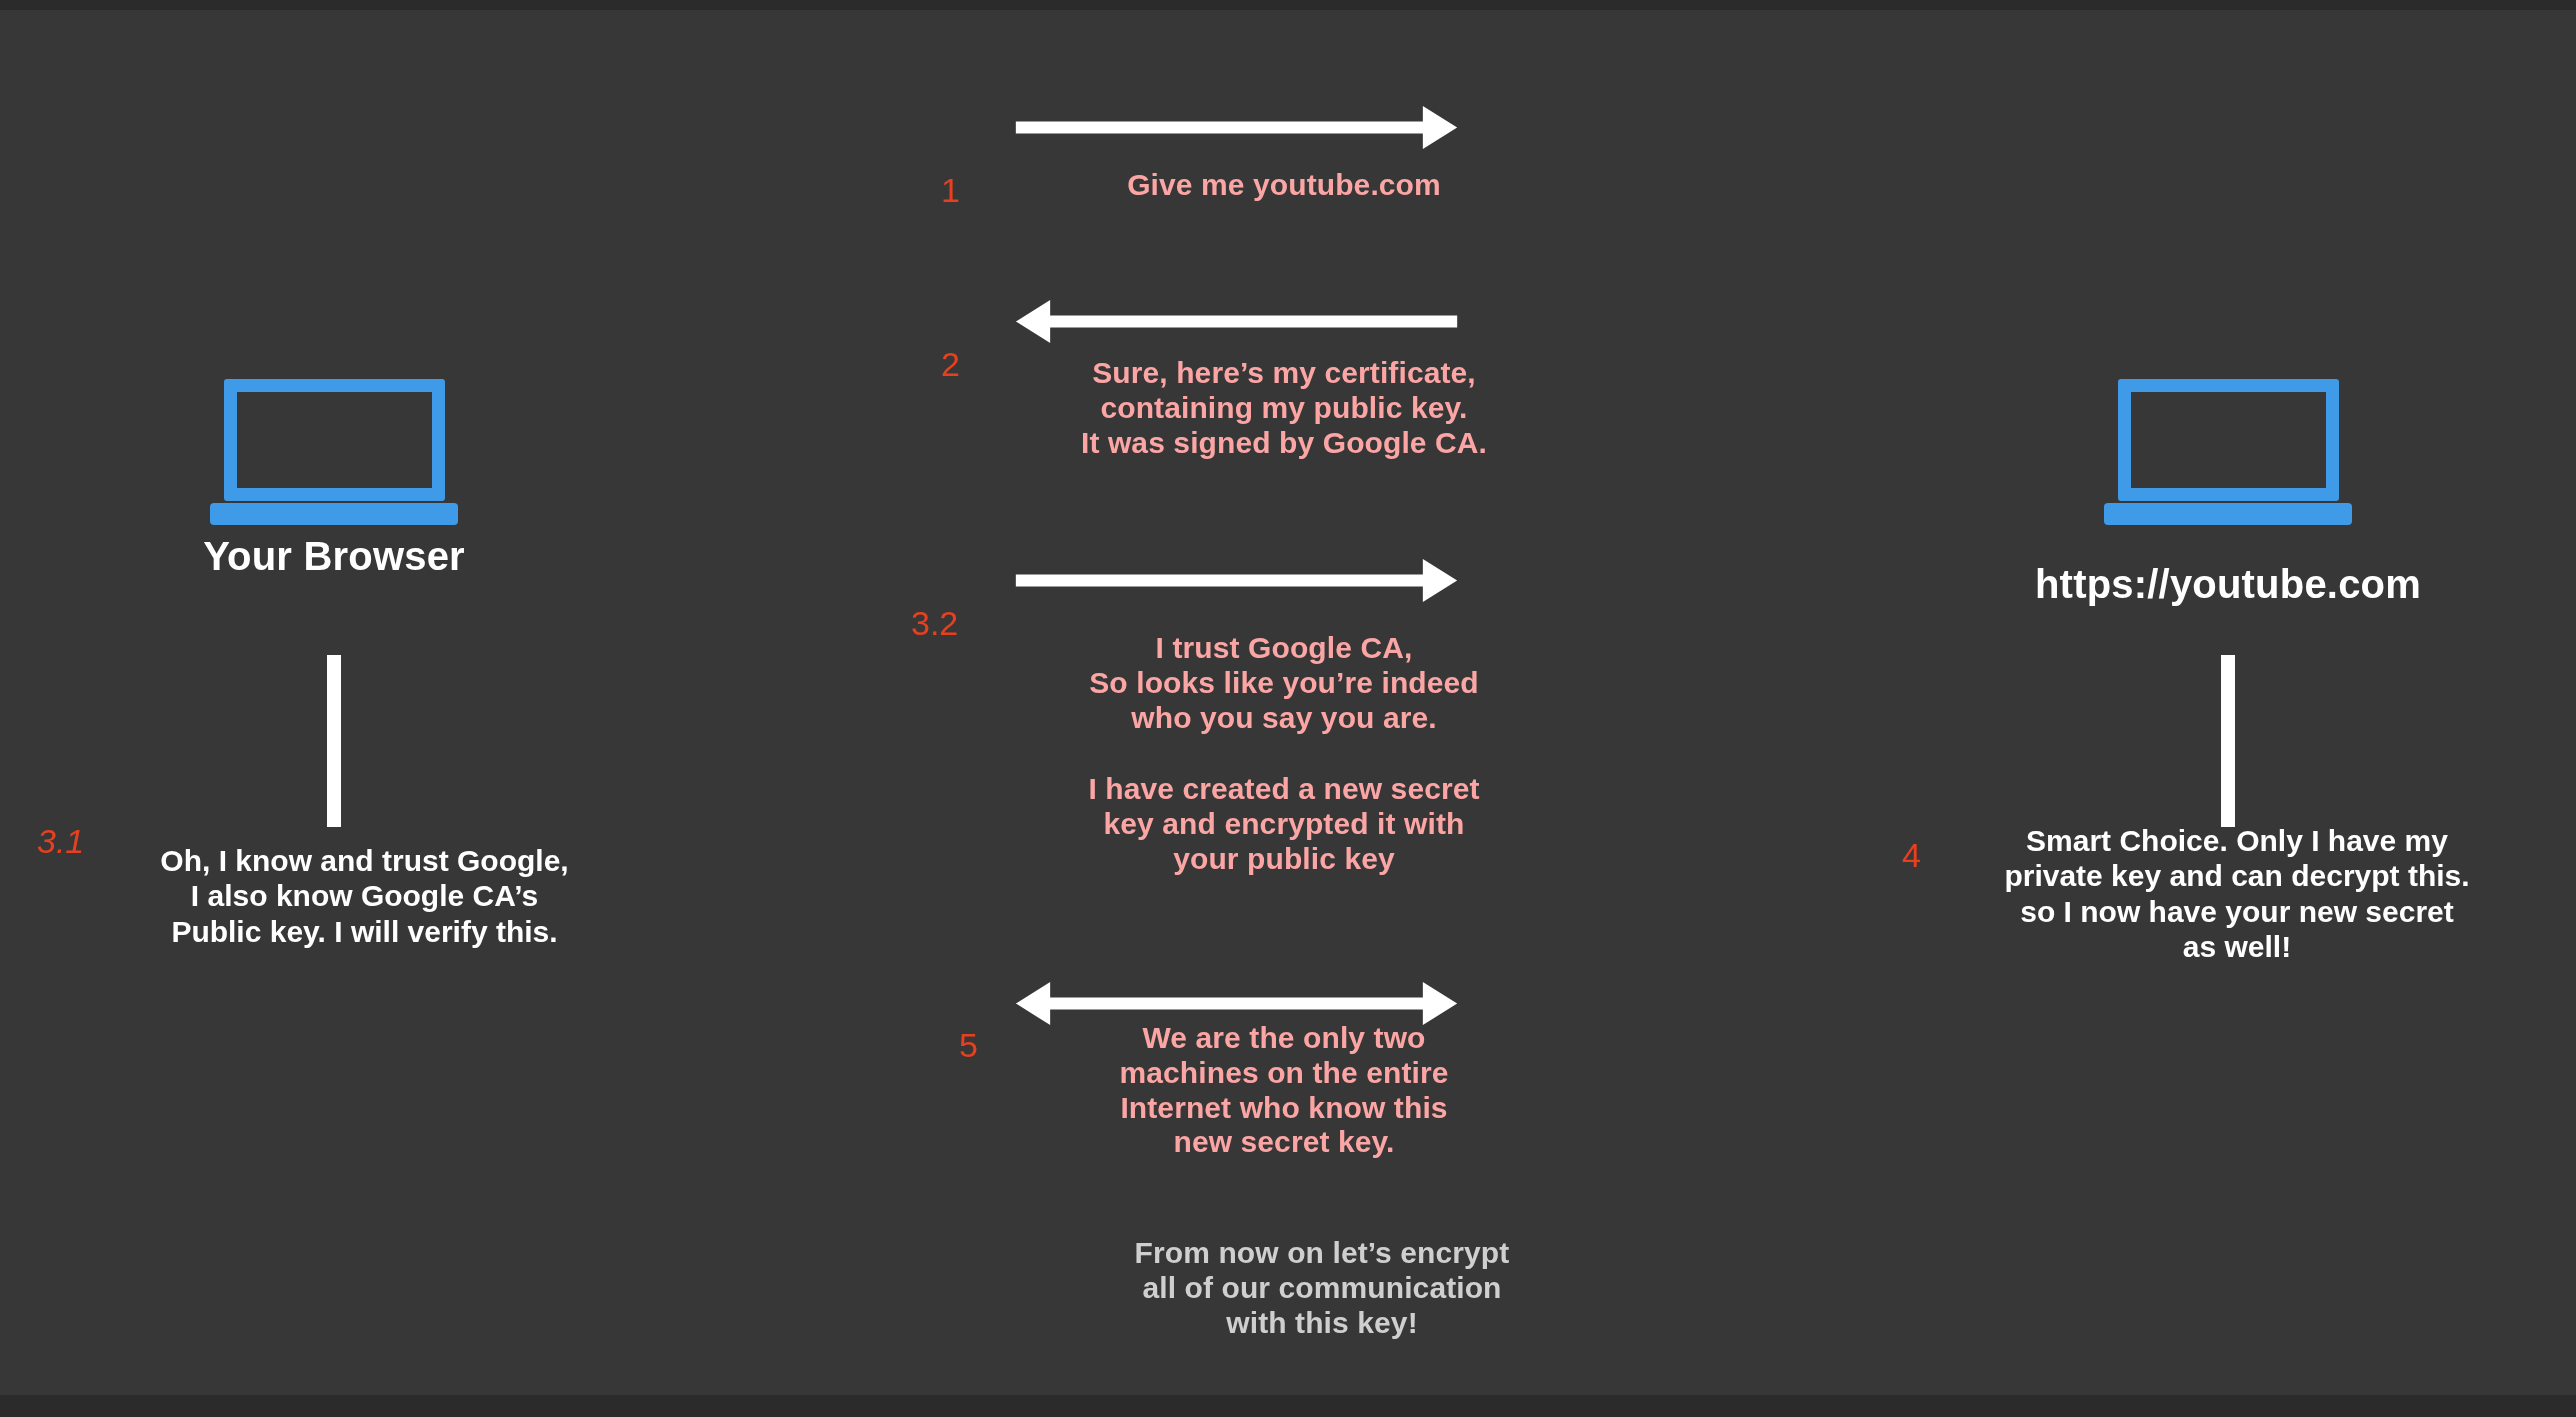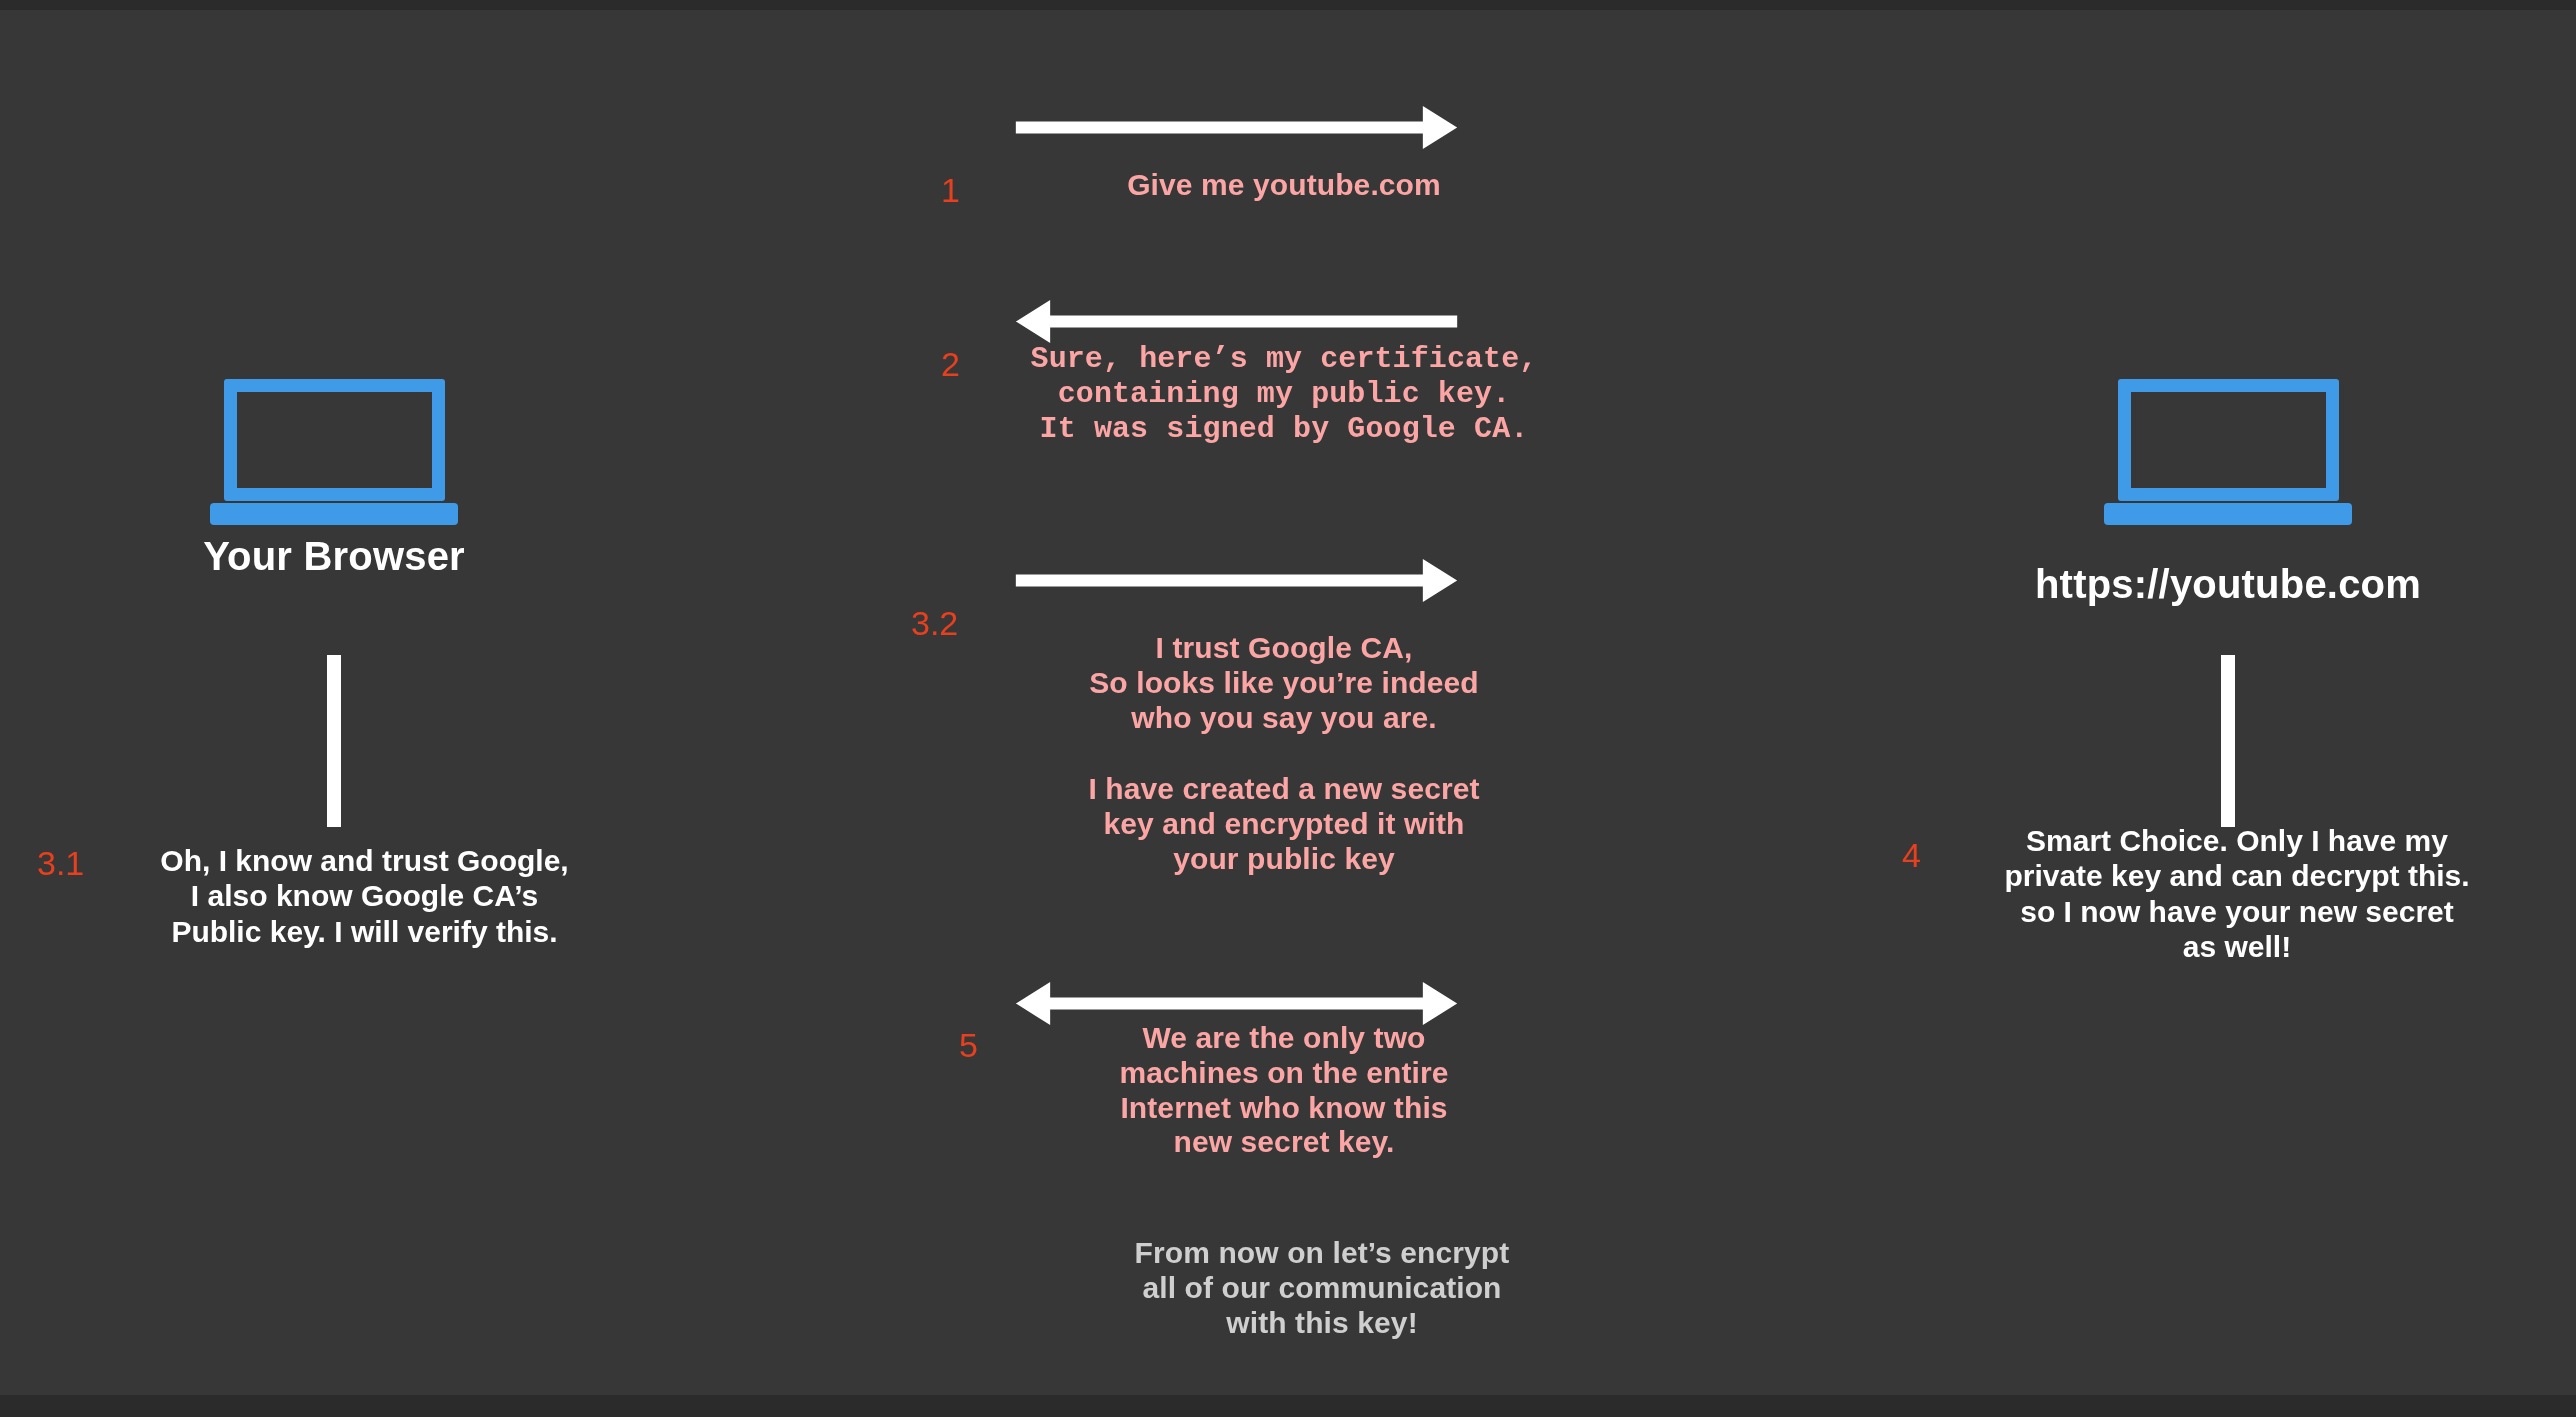--- a/index.html
+++ b/index.html
@@ -127,21 +127,21 @@
 
   <div class="laptop" style="left:210px; top:379px;">
     <div class="screen"></div>
     <div class="base"></div>
   </div>
 
   <div class="node-label" style="left:0px; top:534px; width:668px;">Your Browser</div>
 
   <div class="vline" style="left:327px; top:655px; height:172px;"></div>
 
-  <div class="step-num" style="left:37px; top:846px;">3.1</div>
+  <div class="step-num" style="left:37px; top:824px;font-style:italic;">3.1</div>
 
   <div class="side-msg" style="left:59px; top:843px; width:611px;">
     <span class="line">Oh, I know and trust Google,</span>
     <span class="line">I also know Google CA’s</span>
     <span class="line">Public key. I will verify this.</span>
   </div>
 
   <div class="laptop" style="left:2104px; top:379px;">
     <div class="screen"></div>
     <div class="base"></div>
@@ -173,21 +173,21 @@
   </div>
 
   <div class="arrow" style="left:1015px; top:296px;">
     <svg width="443" height="51" viewBox="0 0 450 52" xmlns="http://www.w3.org/2000/svg">
       <path d="M450 20 L35 20 L35 4 L0 26 L35 48 L35 32 L450 32 Z" fill="#ffffff"></path>
     </svg>
   </div>
 
   <div class="step-num" style="left:941px; top:347px;">2</div>
 
-  <div class="msg" style="left:939px; top:342px; width:690px;font-family:Liberation Mono, monospace;">
+  <div class="msg" style="left:939px; top:356px; width:690px;">
     <span class="line">Sure, here’s my certificate,</span>
     <span class="line">containing my public key.</span>
     <span class="line">It was signed by Google CA.</span>
   </div>
 
   <div class="arrow" style="left:1015px; top:555px;">
     <svg width="443" height="51" viewBox="0 0 450 52" xmlns="http://www.w3.org/2000/svg">
       <path d="M0 20 L415 20 L415 4 L450 26 L415 48 L415 32 L0 32 Z" fill="#ffffff"></path>
     </svg>
   </div>

